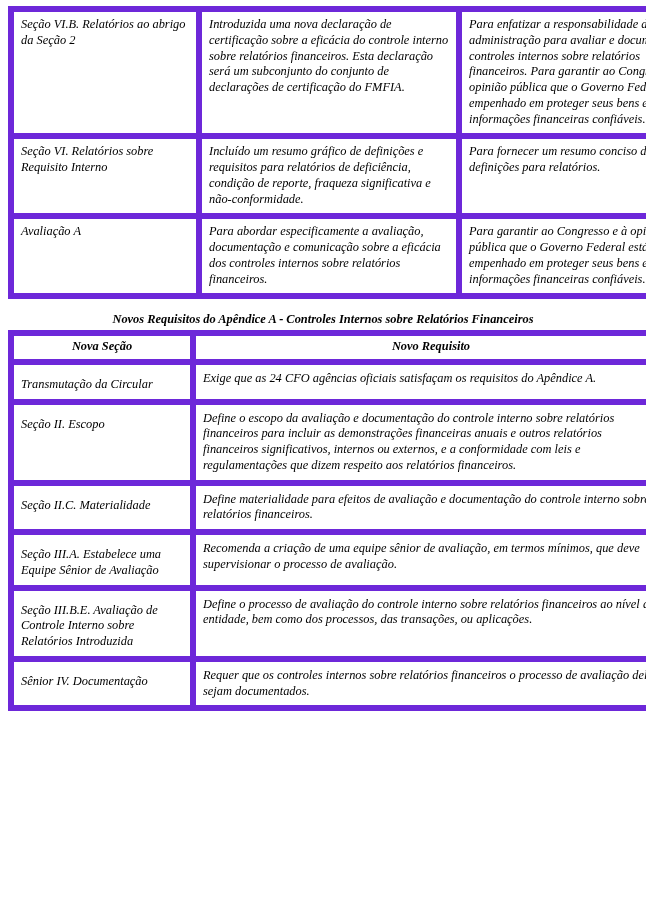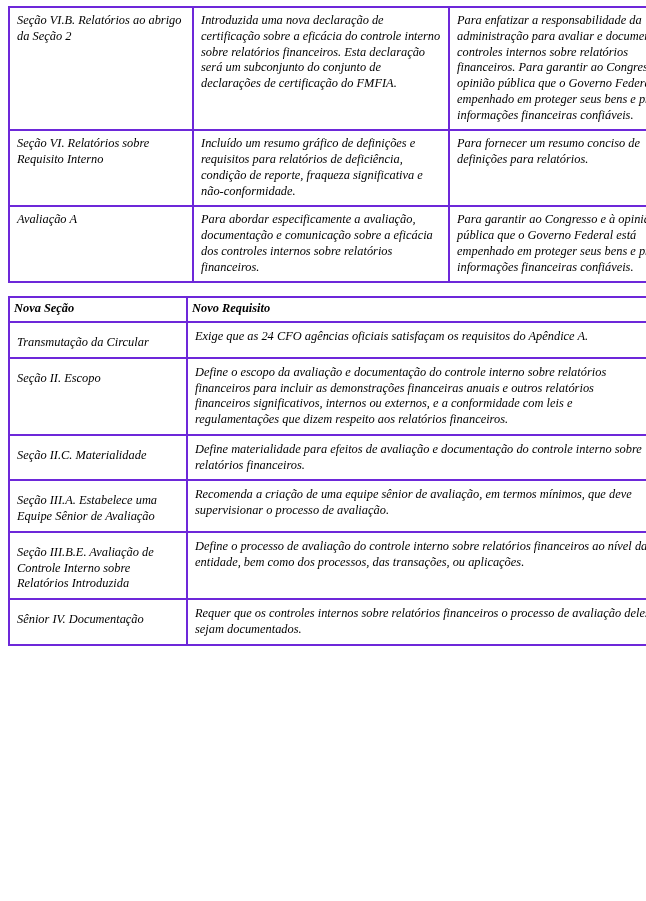--- a/index.html
+++ b/index.html
@@ -20,21 +20,21 @@
     position: relative;
     box-sizing: border-box;
     padding: 6px 8px 0 8px;
   }
   table.doc-table {
     border-collapse: collapse;
     width: 630px;
     table-layout: fixed;
   }
   table.doc-table td, table.doc-table th {
-    border: 2px solid #6d28d9;
+    border: 6px solid #6d28d9;
     vertical-align: top;
     padding: 5px 7px 6px 7px;
     font-size: 12.4px;
     line-height: 1.27;
     font-family: Liberation Serif, serif;
   }
   
   .t1 td {
     font-style: italic;
   }
@@ -50,21 +50,21 @@
   .t2-caption {
     text-align: center;
     font-weight: bold;
     font-style: italic;
     font-size: 12.4px;
     line-height: 1.2;
     padding: 0 0 3px 0;
     width: 630px;
   }
   .t2 .hdr {
-    text-align: left;
+    text-align: center;
     font-weight: bold;
     font-style: italic;
     font-size: 12.4px;
     padding: 3px 4px 4px 4px;
   }
   .t2 .c1 { width: 168px; }
   .t2 .c2 { width: 462px; }
   .t2 td {
     font-style: italic;
   }
@@ -95,20 +95,21 @@
       <tr>
         <td class="c1">Avaliação A</td>
         <td class="c2">Para abordar especificamente a avaliação, documentação e comunicação sobre a eficácia dos controles internos sobre relatórios financeiros.</td>
         <td class="c3">Para garantir ao Congresso e à opinião pública que o Governo Federal está empenhado em proteger seus bens e prestar informações financeiras confiáveis.</td>
       </tr>
     </tbody>
   </table>
 
   <div class="spacer"></div>
 
+  <div class="t2-caption">Novos Requisitos do Apêndice A - Controles Internos sobre Relatórios Financeiros</div>
 
   <table class="doc-table t2">
     <tbody>
       <tr>
         <td class="c1 hdr">Nova Seção</td>
         <td class="c2 hdr">Novo Requisito</td>
       </tr>
       <tr>
         <td class="c1 row-label">Transmutação da Circular</td>
         <td class="c2 row-body">Exige que as 24 CFO agências oficiais satisfaçam os requisitos do Apêndice A.</td>

